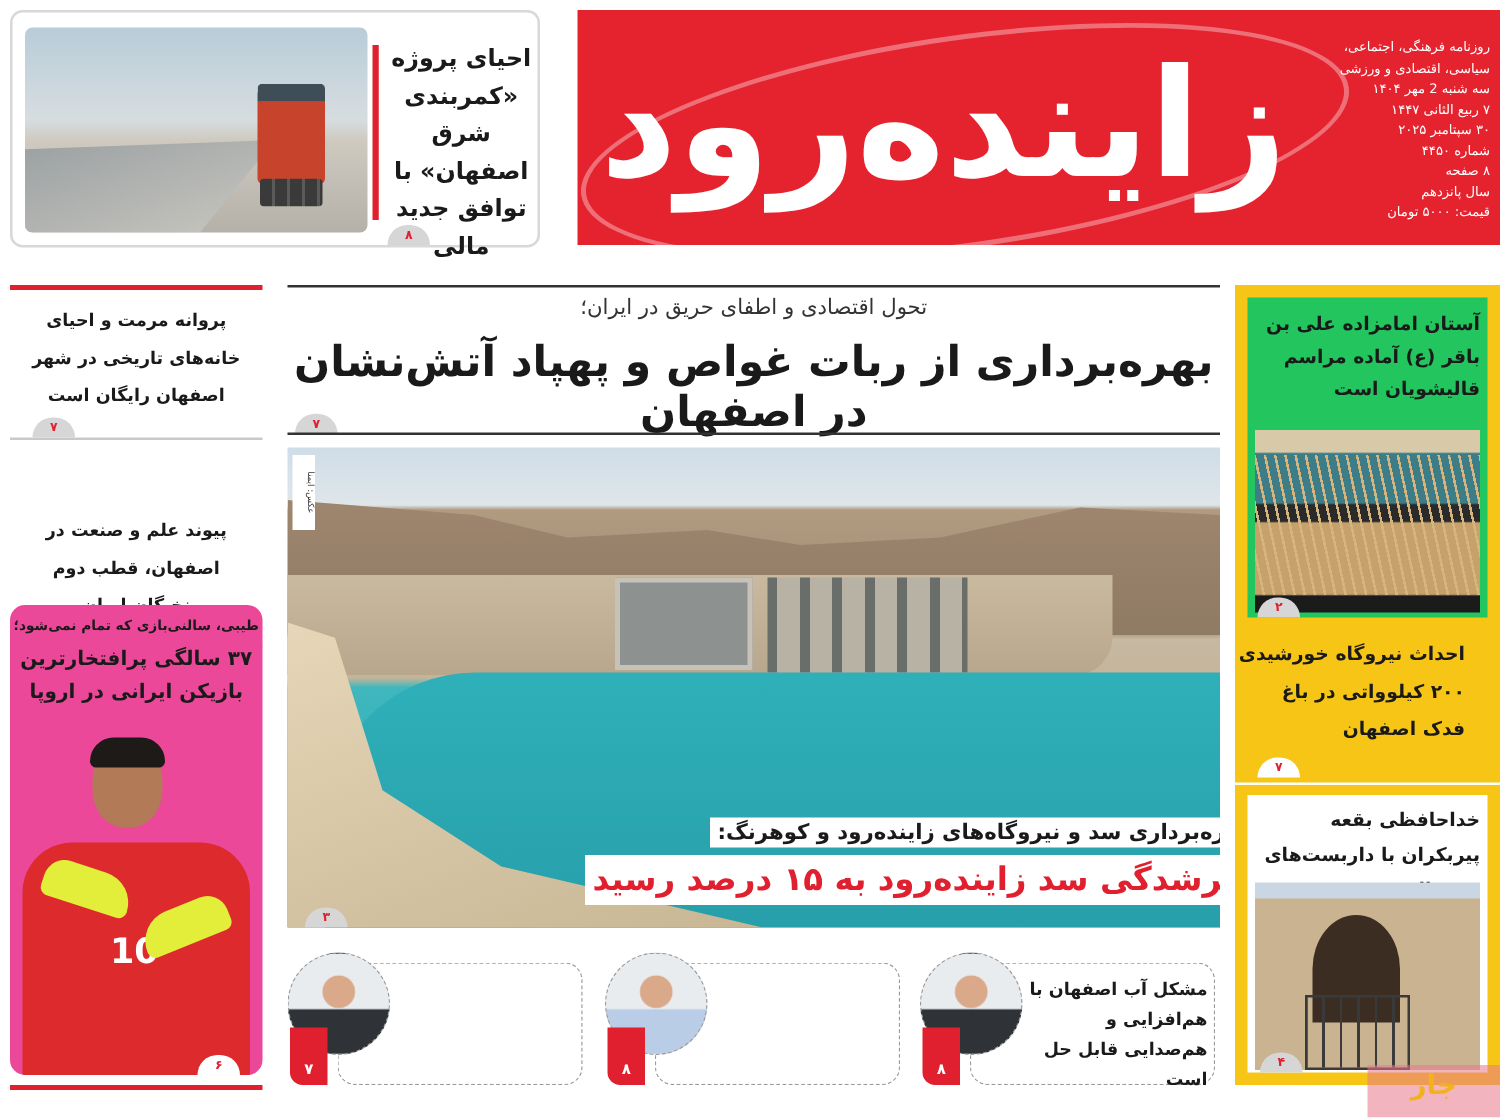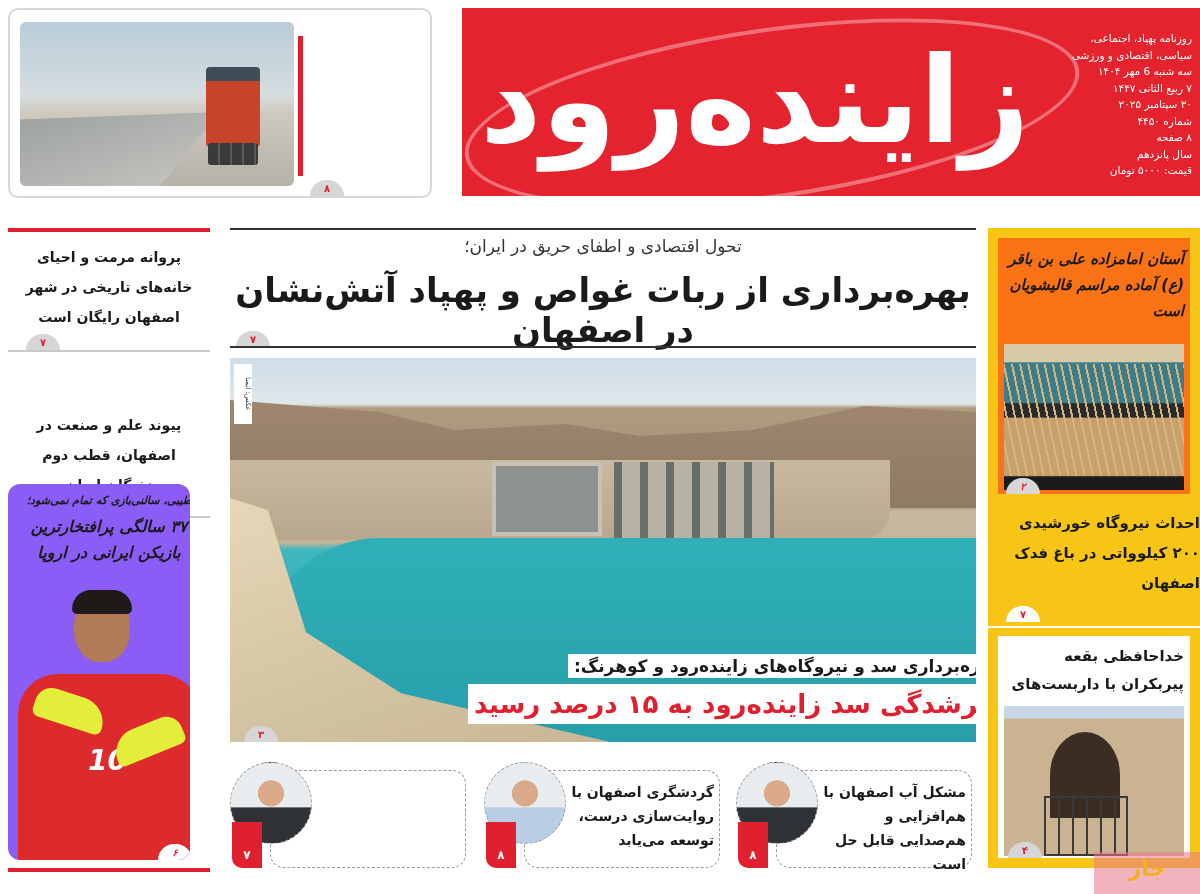--- a/index.html
+++ b/index.html
@@ -72,22 +72,22 @@
     font-weight: bold; font-size: 14px; line-height: 30px; padding-top: 10px;
     direction: rtl; text-align: center; color: #1a1a1a; position: relative;
   }
   .pg-badge {
     position: absolute; width: 34px; height: 16px;
     background: #d6d6d6; border-radius: 17px 17px 0 0;
     color: #e1202f; font-size: 10px; font-weight: bold; text-align: center; line-height: 18px;
   }
 
   #sport-box {
-    left: 8px; top: 484px; width: 182px; height: 376px;
-    background: #8b5cf6; border-radius: 12px; overflow: hidden; font-style: italic;
+    left: 8px; top: 484px; width: 202px; height: 376px;
+    background: #ec4899; border-radius: 12px; overflow: hidden;
   }
   #sport-box .kicker { top: 10px; left: 0; width: 202px; font-size: 11px; font-weight: bold; }
   #sport-box .head { top: 30px; left: 0; width: 202px; font-size: 16px; font-weight: bold; line-height: 26px; }
   #sport-box .player { left: 0; top: 100px; width: 202px; height: 276px; }
   .player .head-shape {
     left: 66px; top: 10px; width: 56px; height: 68px; border-radius: 45%;
     background: #b27a57;
   }
   .player .hair { left: 64px; top: 6px; width: 60px; height: 24px; border-radius: 30px 30px 8px 8px; background: #1d1a18; }
   .player .shirt {
@@ -167,32 +167,32 @@
   .card .text {
     position: absolute; left: 82px; top: 18px; width: 148px;
     font-size: 14px; font-weight: bold; line-height: 24px; direction: rtl; text-align: right; color: #1a1a1a;
   }
 
   
   #yellow-box {
     left: 988px; top: 228px; width: 212px; height: 398px; background: #f6c516;
   }
   #yellow-inner {
-    left: 998px; top: 238px; width: 192px; height: 256px; background: #f97316; font-style: italic;
+    left: 998px; top: 238px; width: 192px; height: 256px; background: #22c55e;
   }
   #imamzadeh-title { left: 0; top: 8px; width: 192px; font-size: 15px; font-weight: bold; line-height: 26px; padding-right: 6px; text-align: right; }
   #imamzadeh-photo {
     left: 6px; top: 106px; width: 180px; height: 146px;
     background: linear-gradient(180deg, #d8c9a8 0 12%, #3d7d87 13% 40%, #2a2a2a 41% 50%, #c6a16c 51% 90%, #1b1b1b 91%);
   }
   #imamzadeh-photo::after {
     content: ""; position: absolute; inset: 20px 0 14px 0;
     background: repeating-linear-gradient(78deg, transparent 0 6px, #d6b47e 6px 8px);
   }
-  #solar-title { left: 988px; top: 508px; width: 212px; font-size: 15px; font-weight: bold; line-height: 30px; direction: rtl; padding-right: 0; }
+  #solar-title { left: 988px; top: 508px; width: 212px; font-size: 15px; font-weight: bold; line-height: 30px; direction: rtl; padding-right: 28px; }
 
   #yellow-box2 { left: 988px; top: 628px; width: 212px; height: 240px; background: #f6c516; }
   #yellow-inner2 { left: 998px; top: 636px; width: 192px; height: 222px; background: #fff; }
   #pir-title { left: 0; top: 6px; width: 192px; font-size: 15px; font-weight: bold; line-height: 28px; text-align: right; padding-right: 6px; }
   #pir-photo {
     left: 6px; top: 70px; width: 180px; height: 150px;
     background: linear-gradient(180deg, #c8d7e3 0 8%, #c9b391 9% 100%);
   }
   #pir-photo .arch {
     position: absolute; left: 46px; top: 26px; width: 70px; height: 86px;
@@ -208,30 +208,31 @@
 </style>
 </head>
 <body>
 
 <div id="teaser" class="abs">
   <div class="abs photo">
     <div class="abs road"></div>
     <div class="abs roller"></div>
   </div>
   <div class="abs redbar"></div>
+  <div class="abs title rtl">احیای پروژه «کمربندی شرق اصفهان» با توافق جدید مالی</div>
   <div class="pg-badge" style="left:300px; top:170px;">۸</div>
 </div>
 
 <div id="masthead" class="abs">
   <div id="logo-swoosh" class="abs"></div>
   <div id="logo" class="abs">زاینده‌رود</div>
   <div id="masthead-info" class="abs">
-    <div>روزنامه پهپاد، اجتماعی،</div>
+    <div>روزنامه فرهنگی، اجتماعی،</div>
     <div>سیاسی، اقتصادی و ورزشی</div>
-    <div>سه شنبه 6 مهر ۱۴۰۴</div>
+    <div>سه شنبه 2 مهر ۱۴۰۴</div>
     <div>۷ ربیع الثانی ۱۴۴۷</div>
     <div>۳۰ سپتامبر ۲۰۲۵</div>
     <div>شماره ۴۴۵۰</div>
     <div>۸ صفحه</div>
     <div>سال پانزدهم</div>
     <div>قیمت: ۵۰۰۰ تومان</div>
   </div>
 </div>
 
 <div id="left-col" class="abs">
@@ -284,21 +285,20 @@
 
 <div class="card" style="left:230px;">
   <div class="frame"></div>
   <div class="avatar"></div>
   <div class="pgtab">۷</div>
 </div>
 <div class="card" style="left:484px;">
   <div class="frame"></div>
   <div class="avatar light"></div>
   <div class="pgtab">۸</div>
-  <div class="text">گردشگری اصفهان با روایت‌سازی درست، توسعه می‌یابد</div>
 </div>
 <div class="card" style="left:736px;">
   <div class="frame"></div>
   <div class="avatar"></div>
   <div class="pgtab">۸</div>
   <div class="text">مشکل آب اصفهان با هم‌افزایی و هم‌صدایی قابل حل است</div>
 </div>
 
 <div id="yellow-box" class="abs"></div>
 <div id="yellow-inner" class="abs">

